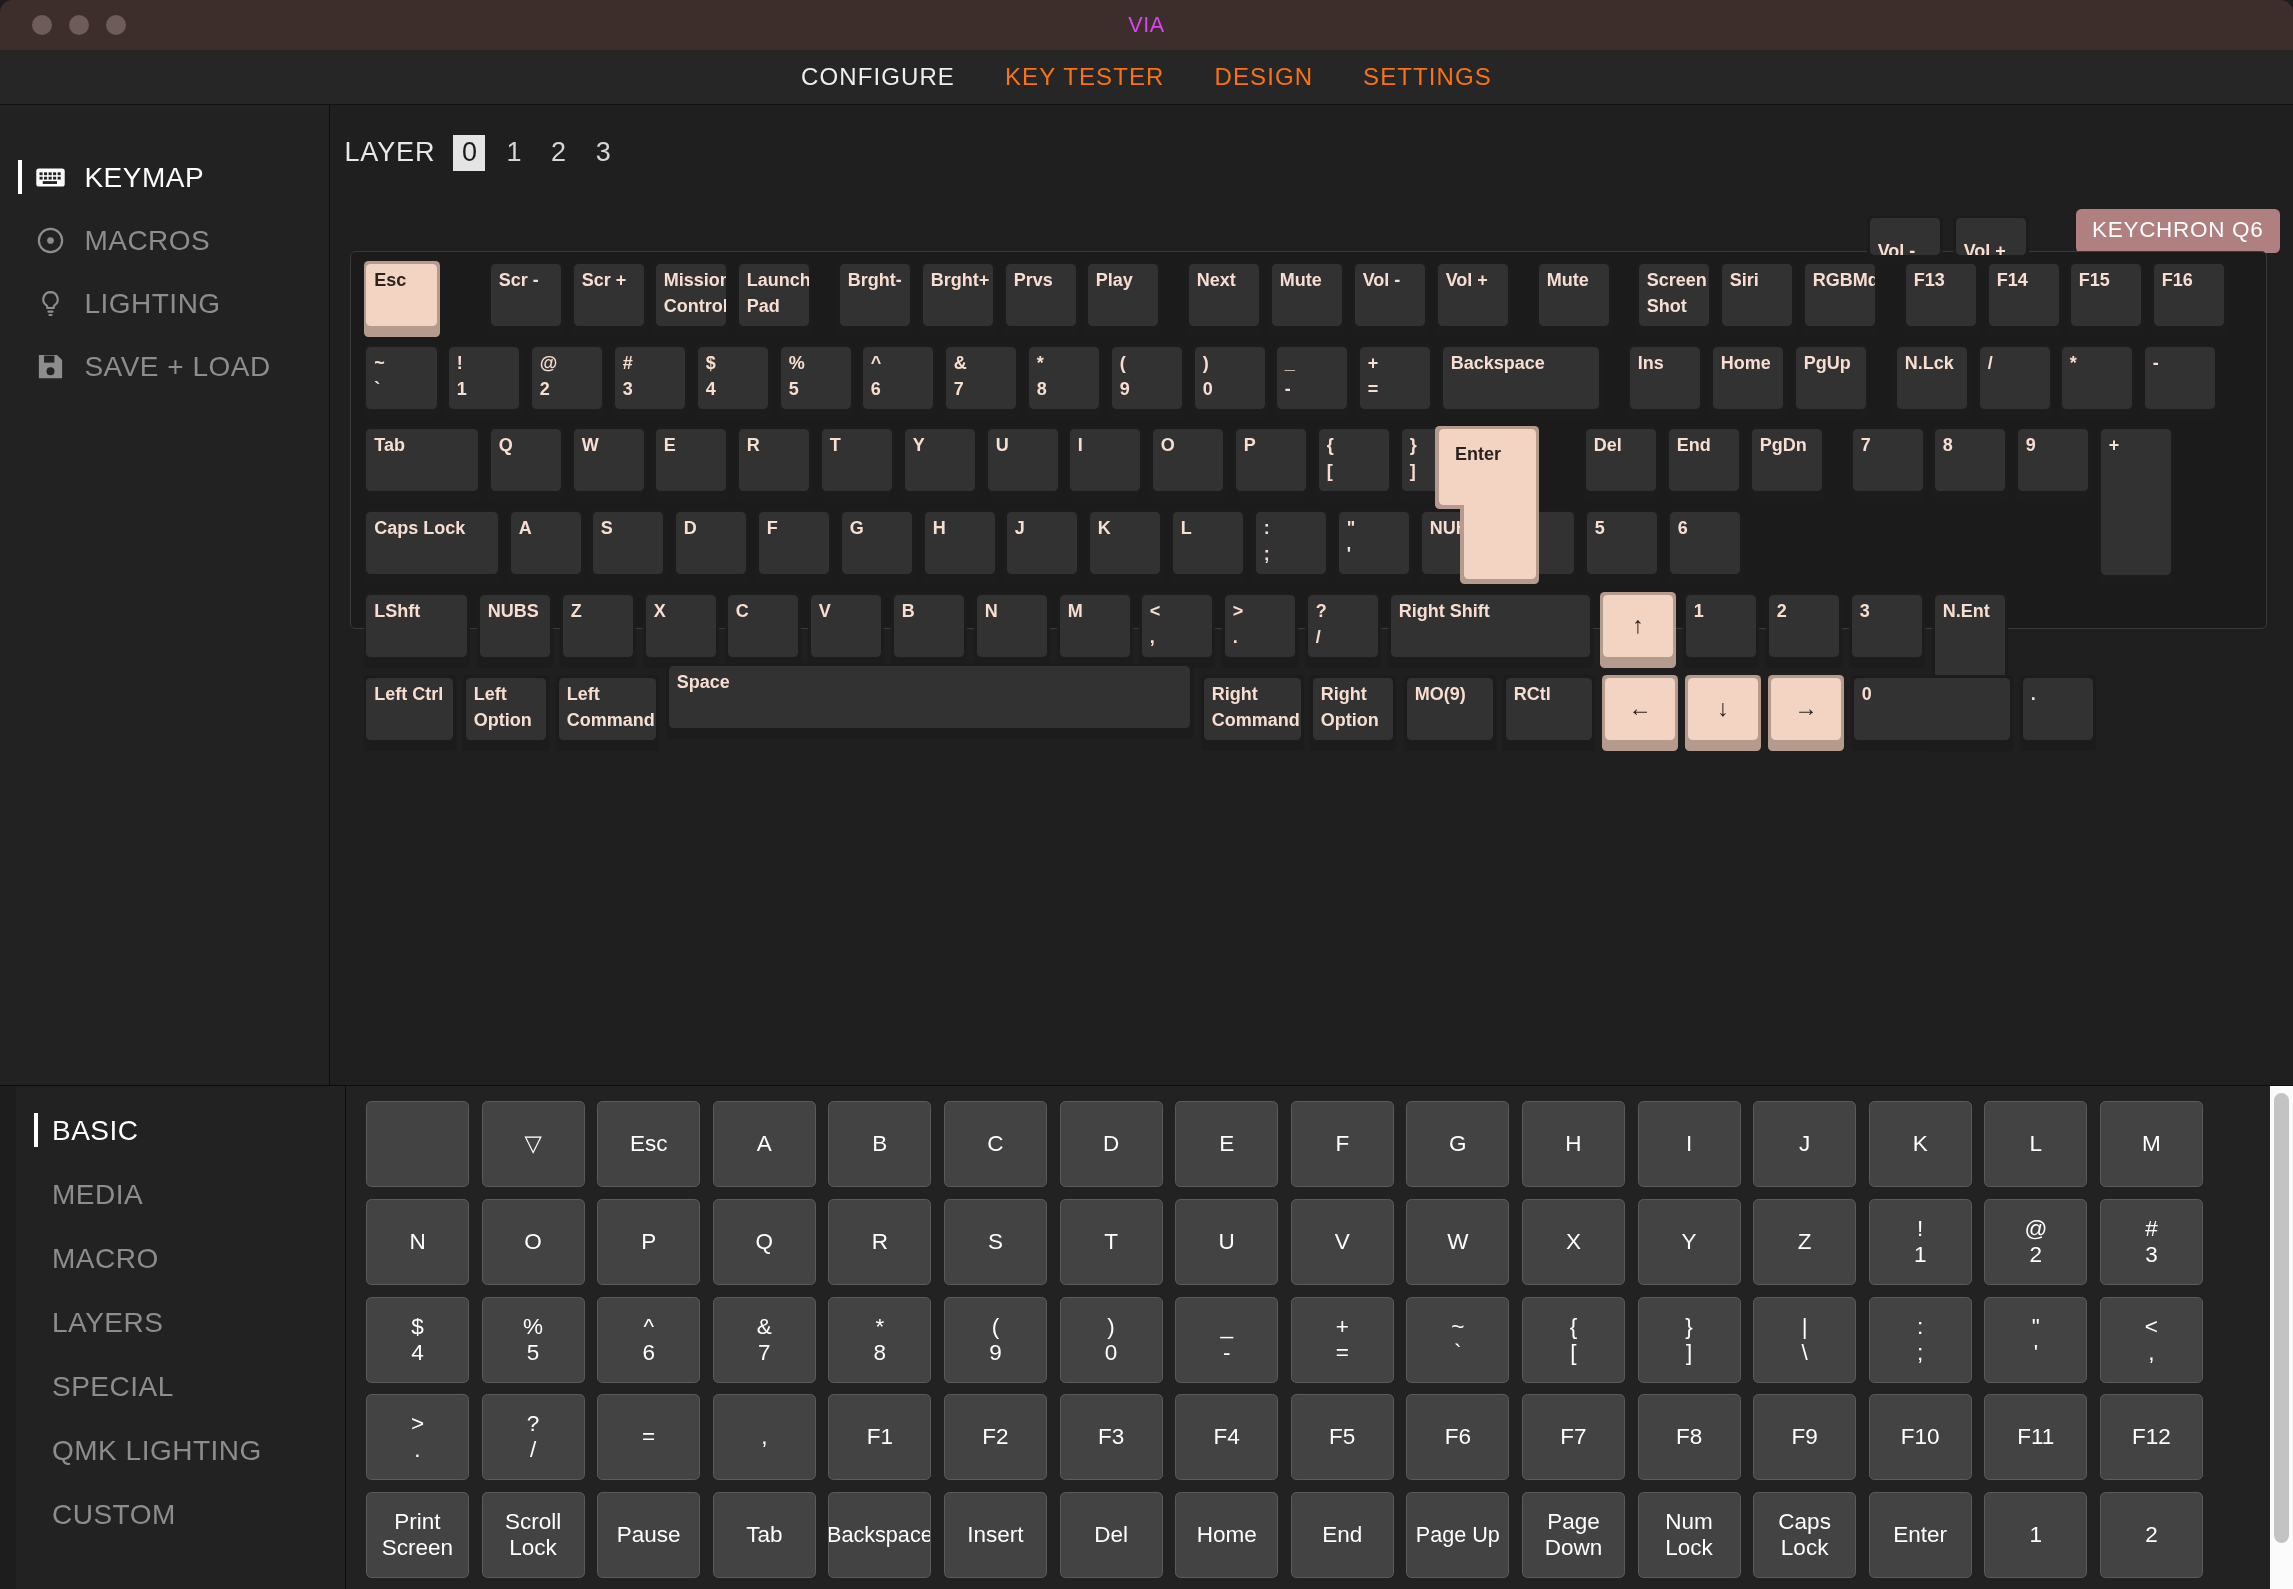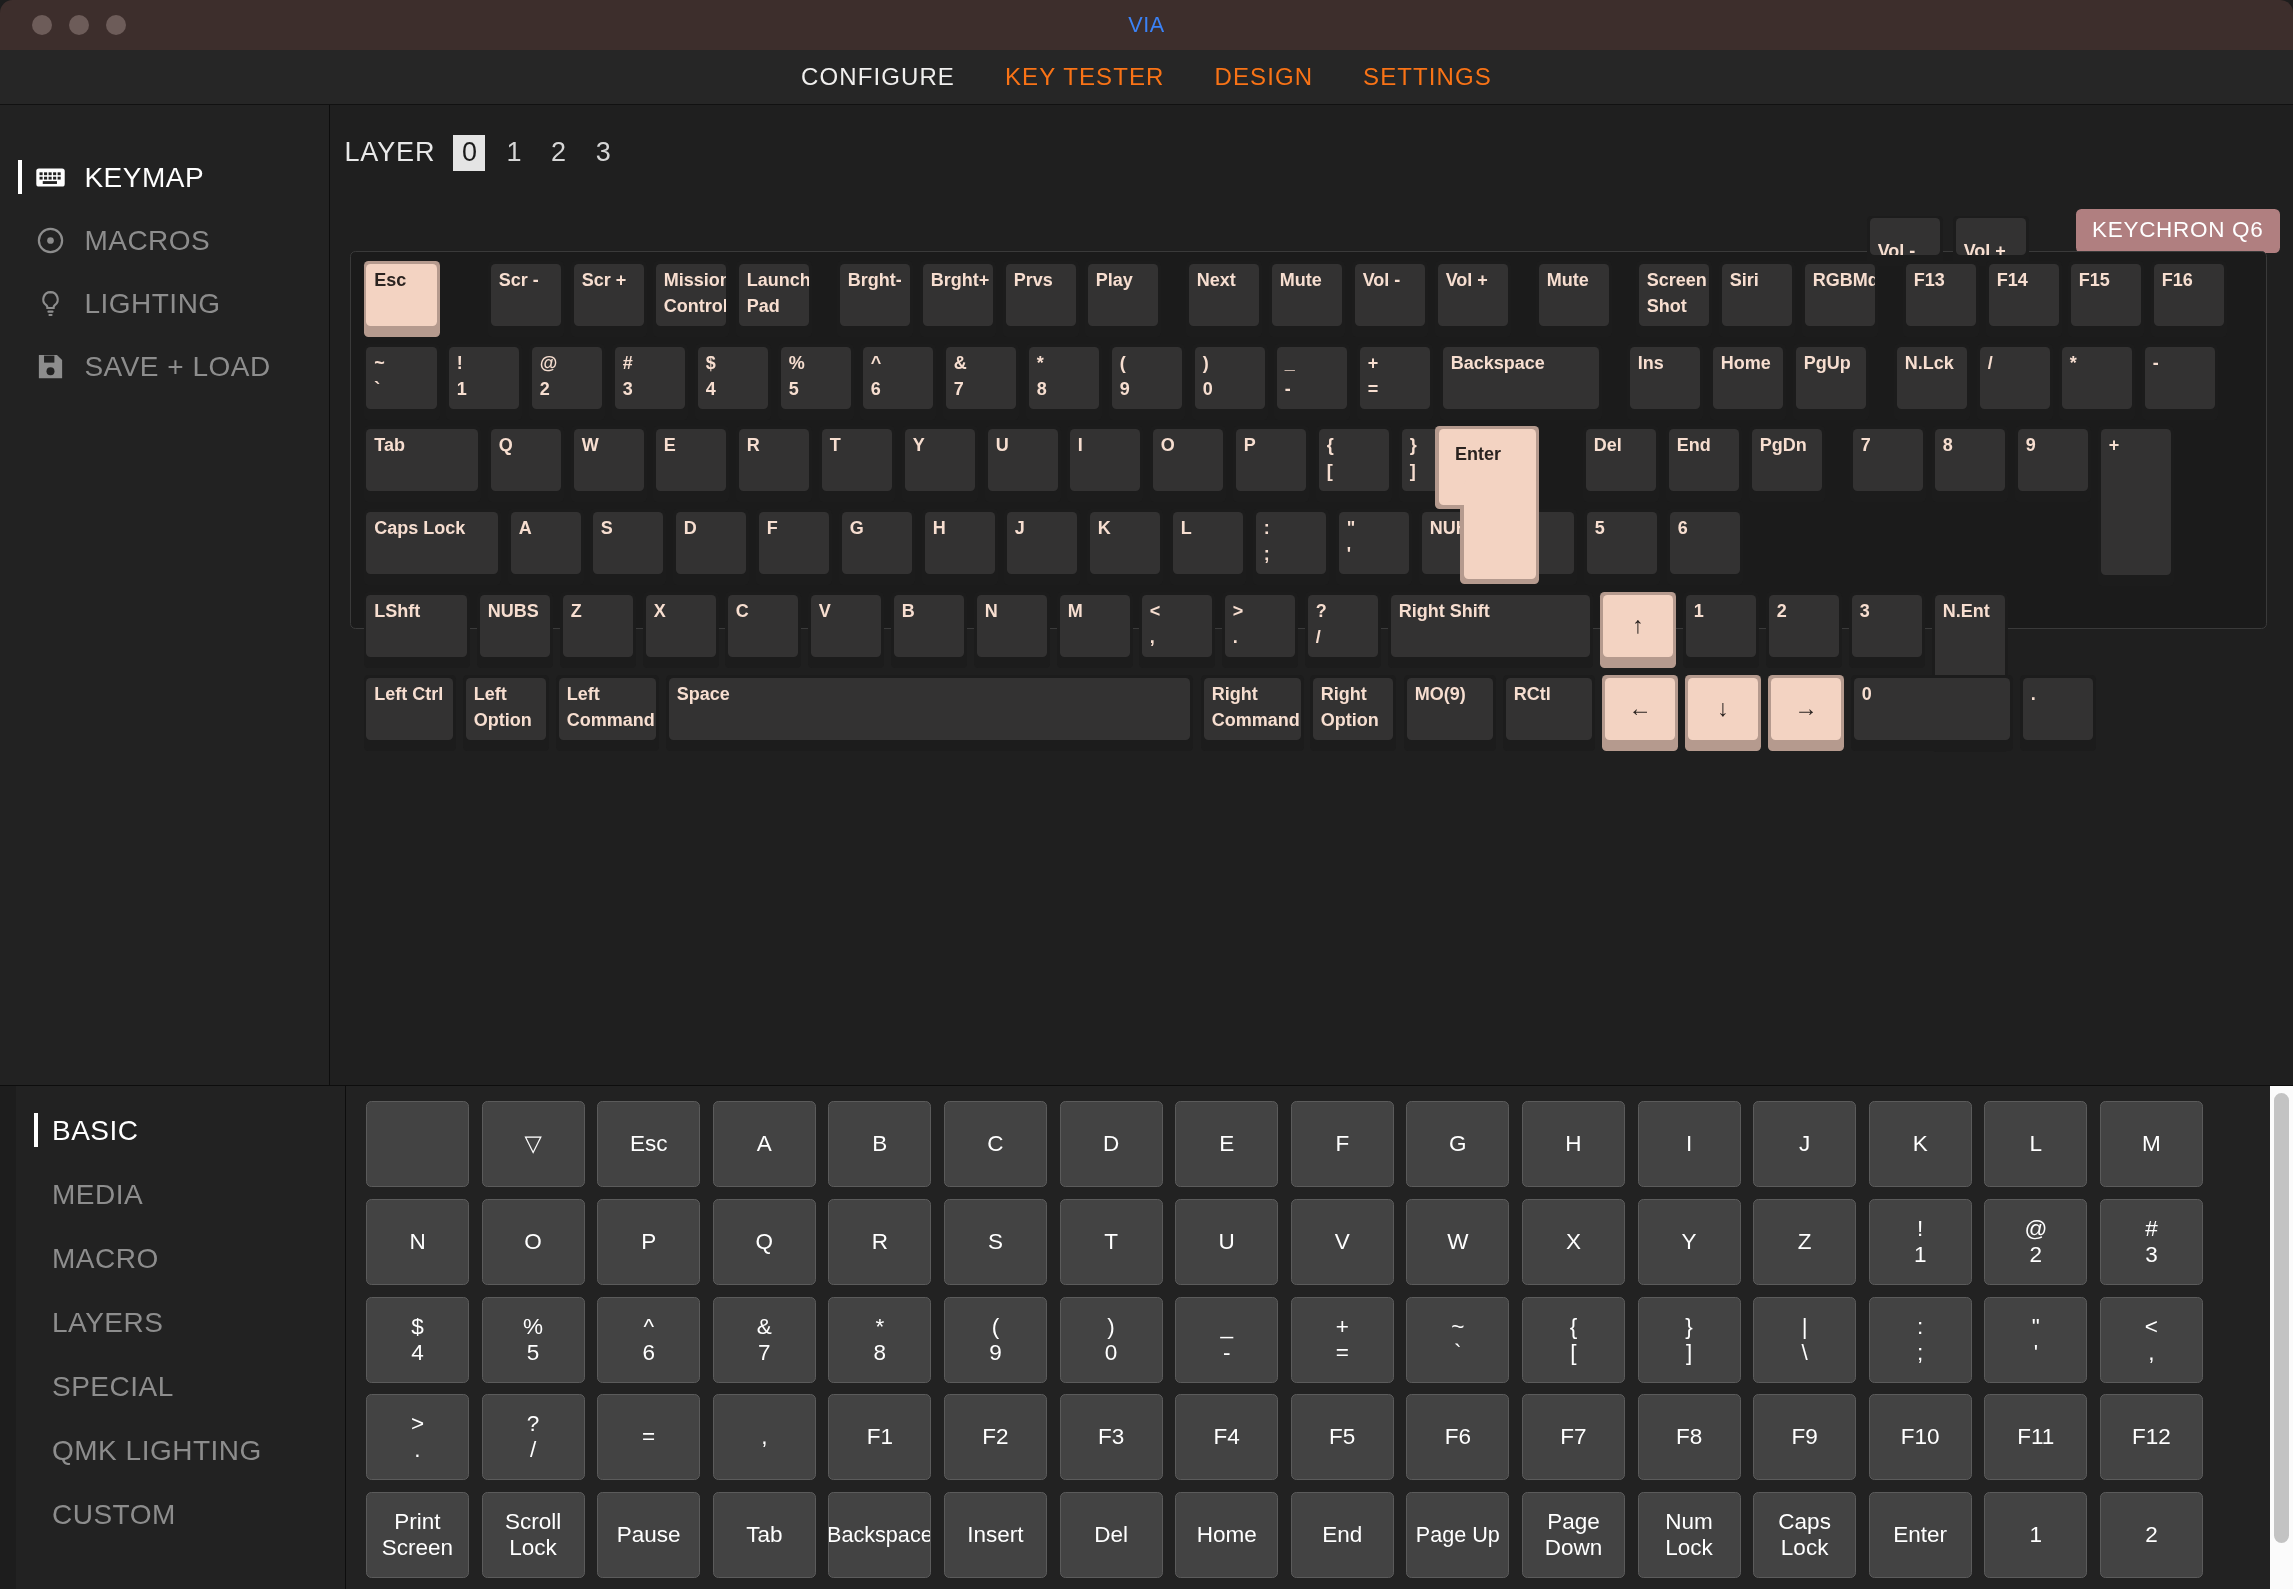--- a/index.html
+++ b/index.html
@@ -16,21 +16,21 @@
     background: #3d2e2c;
     border-top-left-radius: 12.6px;
     border-top-right-radius: 12.6px;
     display: flex; align-items: center;
     position: relative;
   }
   #traffic { display: flex; gap: 17px; margin-left: 32px; }
   .light { width: 20px; height: 20px; border-radius: 50%; background: #6d5c59; }
   #app-title {
     position: absolute; left: 0; right: 0; text-align: center;
-    color: #3b82f6; font-size: 21.6px; letter-spacing: 0.5px;
+    color: #d946ef; font-size: 21.6px; letter-spacing: 0.5px;
   }
 
   
   #navbar {
     height: 55px; background: #262626;
     display: flex; align-items: center; justify-content: center;
     gap: 50px;
     border-bottom: 0.9px solid #111;
   }
   .nav-tab {
@@ -566,21 +566,21 @@
           </div>
           <div class="key" style="left: 12.6px; top: 461px; width: 92px; height: 76px;">
             <div class="cap">Left Ctrl</div>
           </div>
           <div class="key" style="left: 112px; top: 461px; width: 86px; height: 76px;">
             <div class="cap">Left<span class="l2">Option</span></div>
           </div>
           <div class="key" style="left: 205px; top: 461px; width: 103px; height: 76px;">
             <div class="cap">Left<span class="l2">Command</span></div>
           </div>
-          <div class="key" style="left: 315px; top: 461px; width: 527px; height: 76px;">
+          <div class="key" style="left: 315px; top: 449px; width: 527px; height: 76px;">
             <div class="cap">Space</div>
           </div>
           <div class="key" style="left: 850px; top: 461px; width: 103px; height: 76px;">
             <div class="cap">Right<span class="l2">Command</span></div>
           </div>
           <div class="key" style="left: 959px; top: 461px; width: 86px; height: 76px;">
             <div class="cap">Right<span class="l2">Option</span></div>
           </div>
           <div class="key" style="left: 1053px; top: 461px; width: 92px; height: 76px;">
             <div class="cap">MO(9)</div>

